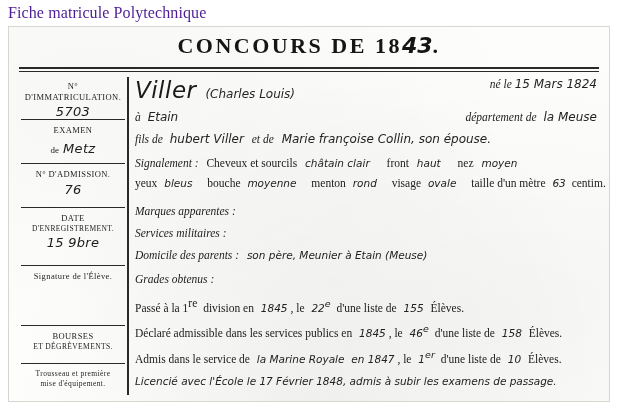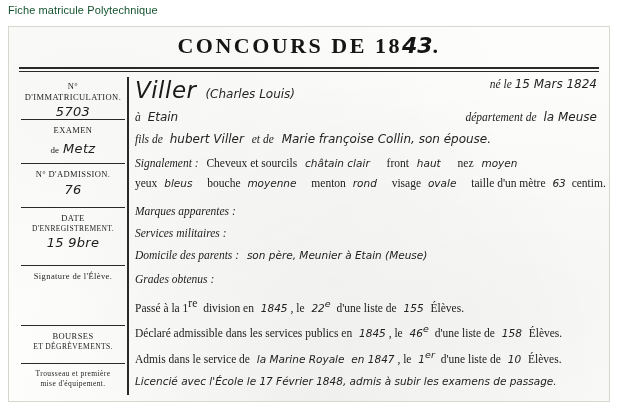--- a/index.html
+++ b/index.html
@@ -14,23 +14,23 @@
     background: #ffffff;
     font-family: "Liberation Serif", serif;
     color: #1a1a1a;
     overflow: hidden;
   }
   
   .caption {
     position: absolute;
     left: 8px;
     top: 4px;
-    font-size: 11px;
-    font-family: Liberation Sans, sans-serif;
-    color: #14532d;
+    font-size: 16px;
+    font-family: Liberation Serif, serif;
+    color: #4c1d95;
     letter-spacing: 0.1px;
   }
 
   
   .card {
     position: absolute;
     left: 8px;
     top: 26px;
     width: 602px;
     height: 376px;

